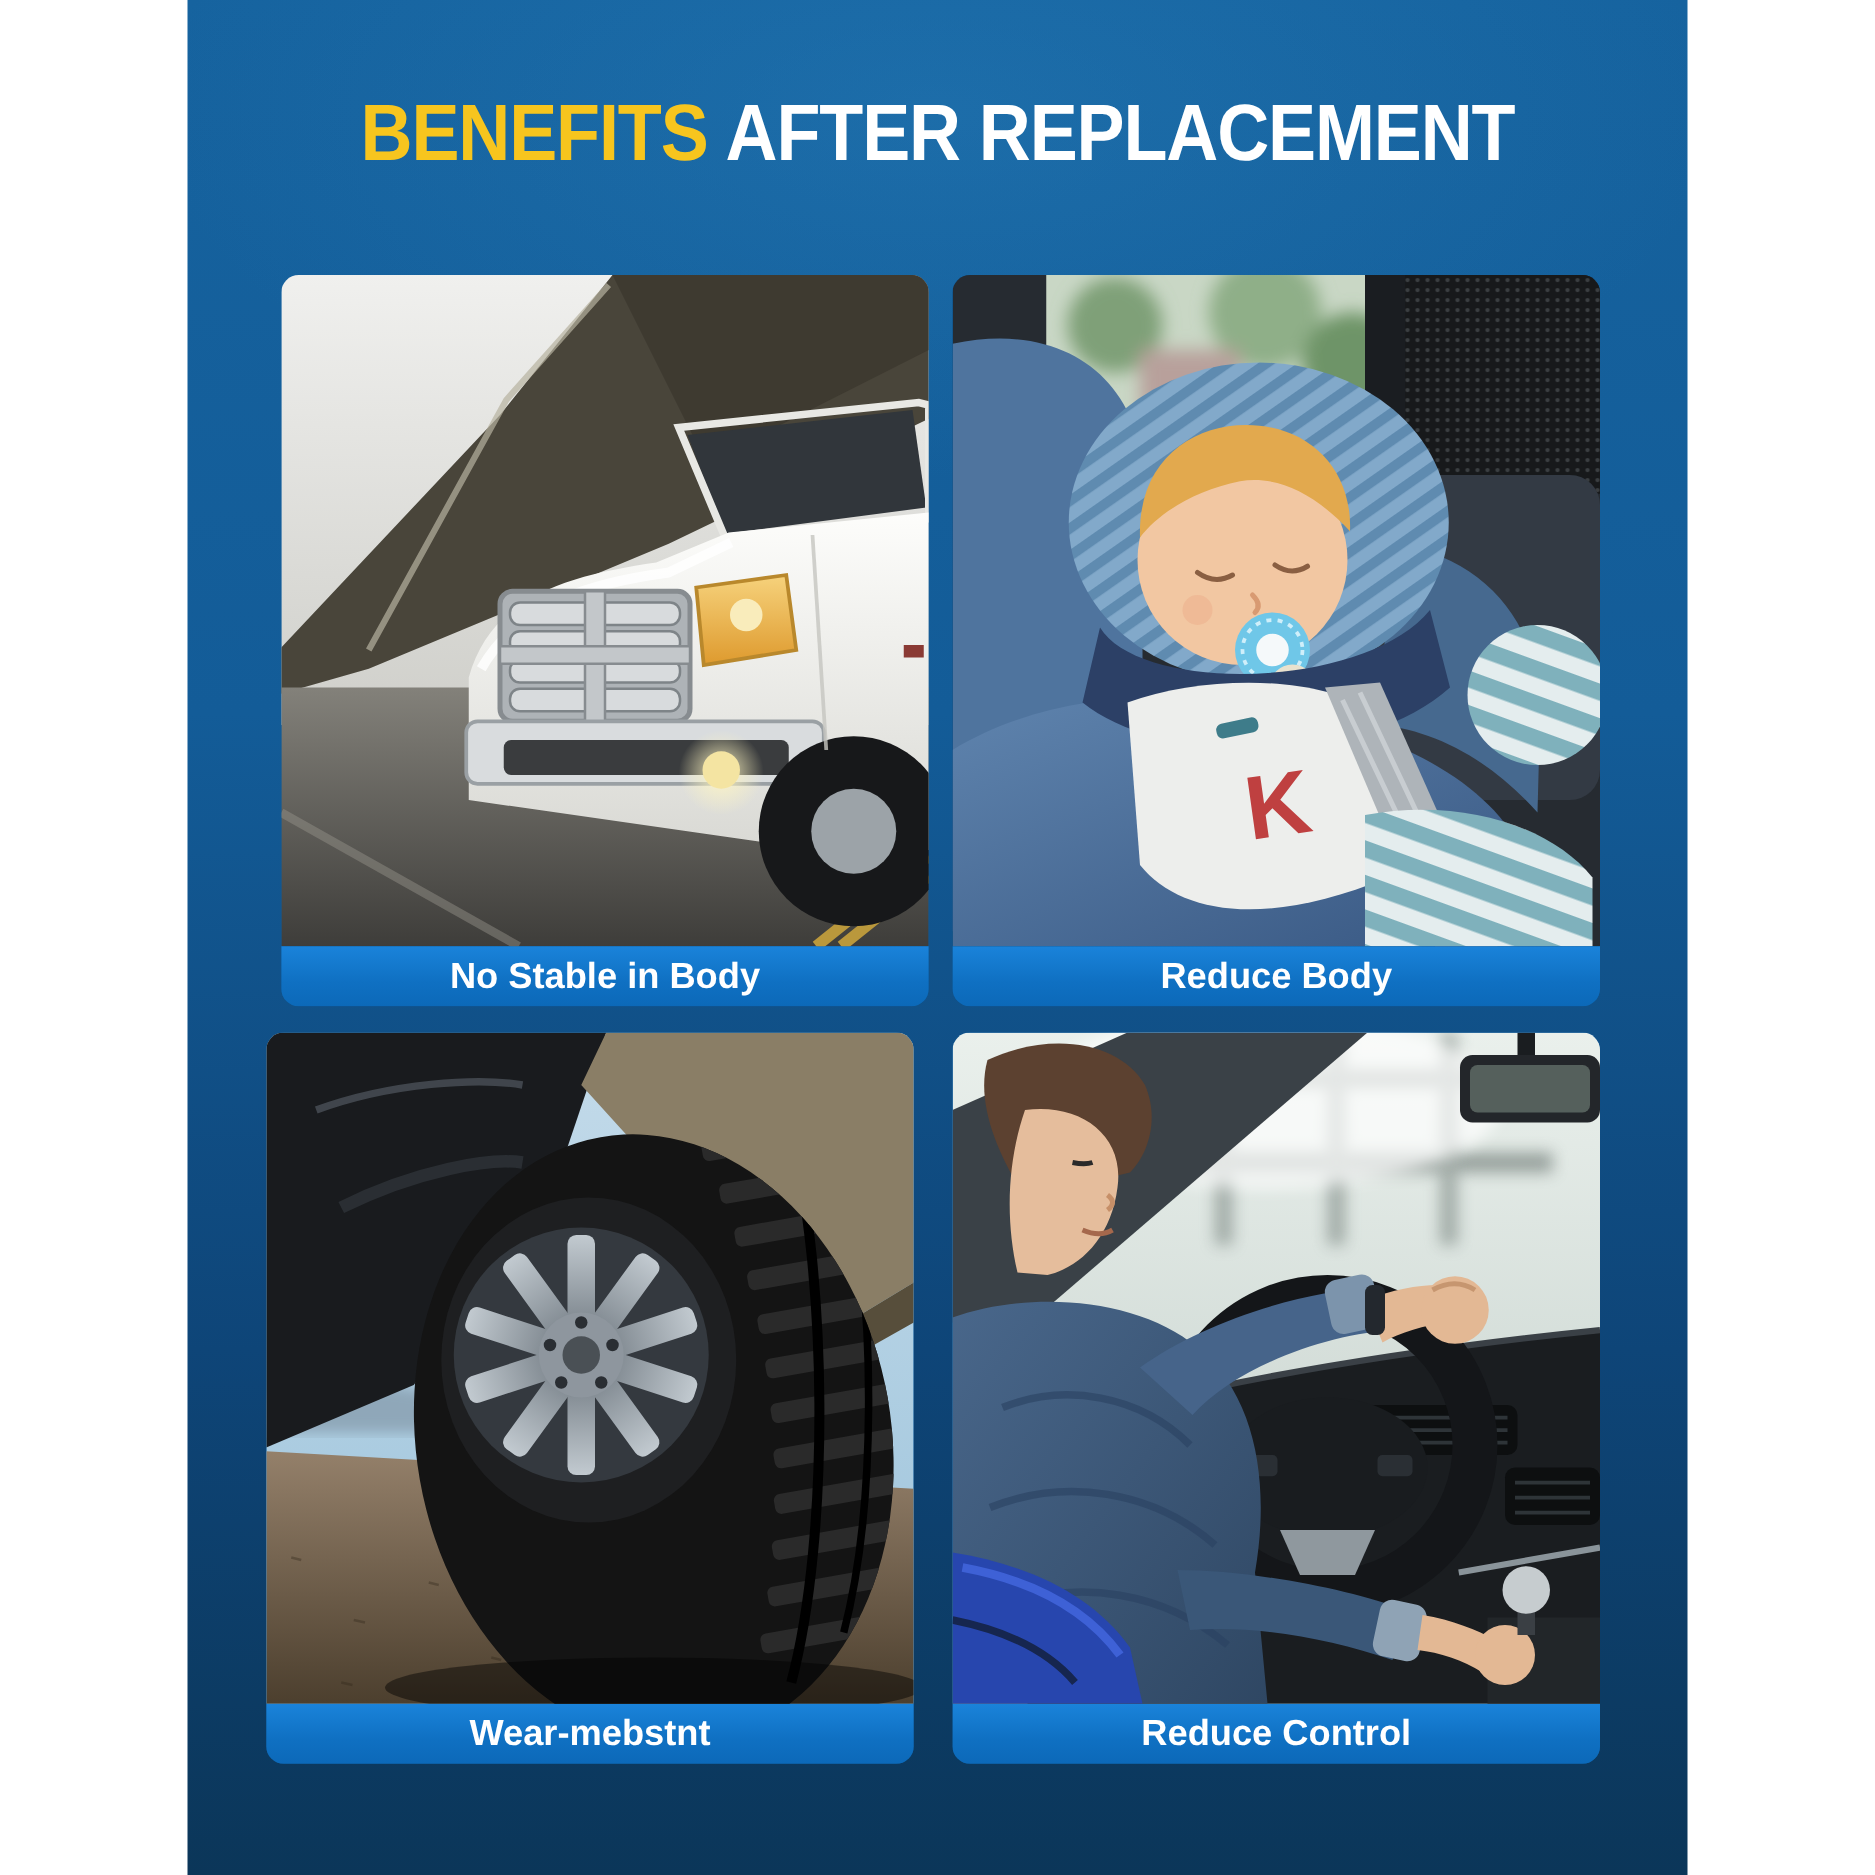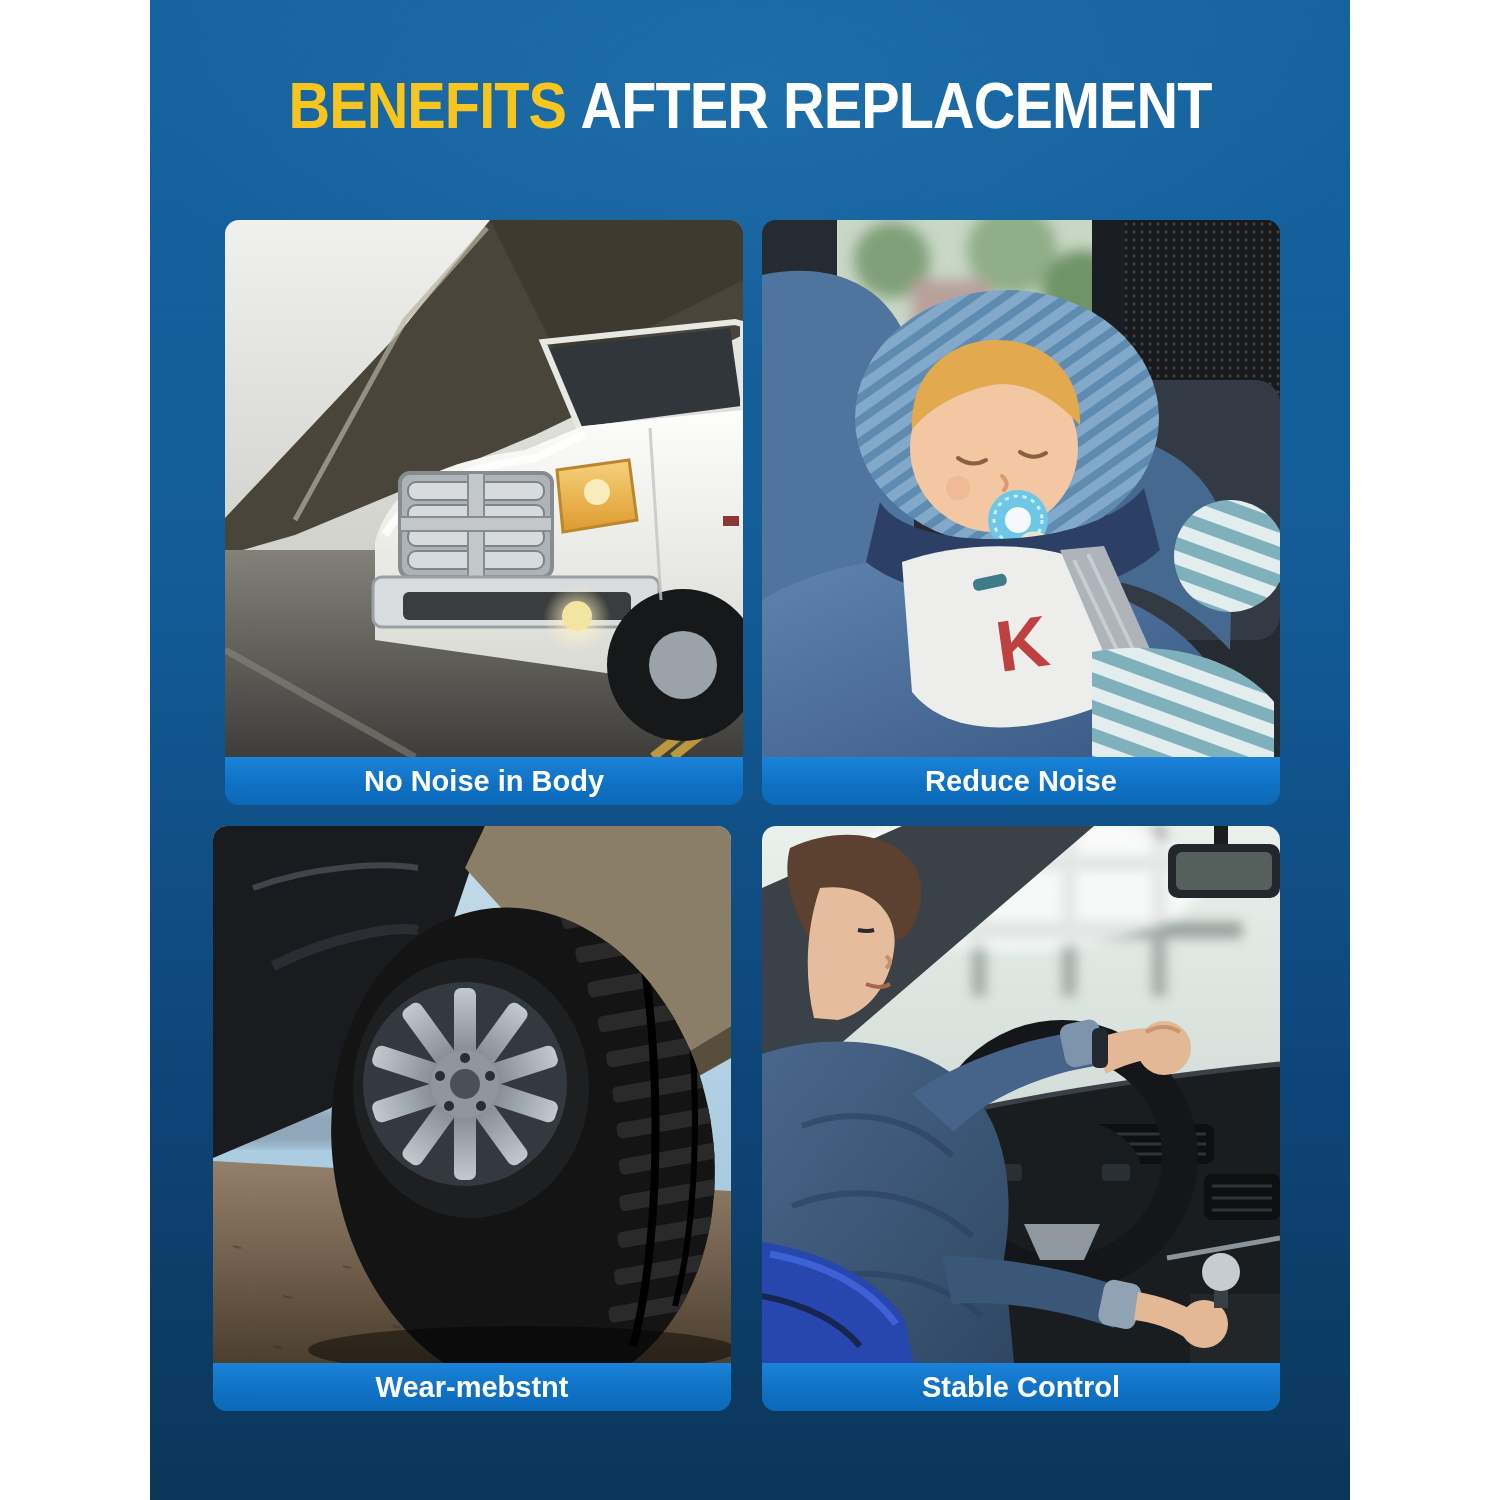--- a/index.html
+++ b/index.html
@@ -109,21 +109,21 @@
         <rect x="148" y="357" width="286" height="50" rx="9" fill="#D9DCDE" stroke="#9AA0A4" stroke-width="3"></rect>
         <rect x="178" y="372" width="228" height="28" rx="6" fill="#3A3C3E"></rect>
         <circle cx="352" cy="398" r="34" fill="url(#fog1)"></circle>
         <circle cx="352" cy="396" r="15" fill="#F4E4A2"></circle>
       </g>
       <circle cx="458" cy="445" r="76" fill="#17181A"></circle>
       <circle cx="458" cy="445" r="34" fill="#9CA3A8"></circle>
       <path d="M425,208 L436,380" stroke="#C6C6C1" stroke-width="3" opacity=".8"></path>
     </g>
   </svg>
-  <div class="caption">No Noise in Body</div>
+  <div class="caption">No Stable in Body</div>
 </div>
 
 <div class="panel p-tr">
   <svg class="photo" viewBox="0 0 518 537" xmlns="http://www.w3.org/2000/svg">
     <defs>
       <linearGradient id="seat2" x1="0" y1="0" x2="1" y2="1">
         <stop offset="0" stop-color="#5F84AE"></stop>
           <stop offset="1" stop-color="#375681"></stop>
       </linearGradient>
       <pattern id="mesh2" width="8" height="8" patternUnits="userSpaceOnUse">
@@ -184,21 +184,21 @@
         <path d="M312,340 L398,520 M326,334 L414,520" stroke="#C8CDD1" stroke-width="4"></path>
         <rect x="388" y="468" width="48" height="42" rx="7" fill="#1E2124"></rect>
         <circle cx="412" cy="488" r="7" fill="#C23B30"></circle>
       </g>
       <g>
         <circle cx="468" cy="336" r="56" fill="url(#stripePants)"></circle>
         <path d="M330,432 C406,418 478,440 512,482 L512,537 L330,537 Z" fill="url(#stripePants)"></path>
       </g>
     </g>
   </svg>
-  <div class="caption">Reduce Noise</div>
+  <div class="caption">Reduce Body</div>
 </div>
 
 <div class="panel p-bl">
   <svg class="photo" viewBox="0 0 518 537" xmlns="http://www.w3.org/2000/svg">
     <defs>
       <linearGradient id="sky3" x1="0" y1="0" x2="0" y2="1">
         <stop offset="0" stop-color="#C4DBEA"></stop>
           <stop offset="1" stop-color="#9CC3DB"></stop>
       </linearGradient>
       <linearGradient id="road3" x1="0" y1="0" x2="0" y2="1">
@@ -349,14 +349,14 @@
       <circle cx="442" cy="498" r="24" fill="#E3B894"></circle>
       <rect x="452" y="452" width="14" height="30" fill="#3A3F44"></rect>
       <circle cx="459" cy="446" r="19" fill="#C6CCCF"></circle>
     </g>
     <g>
       <path d="M0,416 C62,426 112,450 142,492 L152,537 L0,537 Z" fill="#2746AE"></path>
       <path d="M8,428 C62,438 106,460 134,498" stroke="#3E61D6" stroke-width="7" fill="none"></path>
       <path d="M0,470 C40,478 76,494 98,520" stroke="#16264F" stroke-width="6" fill="none"></path>
     </g>
   </svg>
-  <div class="caption">Stable Control</div>
+  <div class="caption">Reduce Control</div>
 </div>
 
 </body></html>

